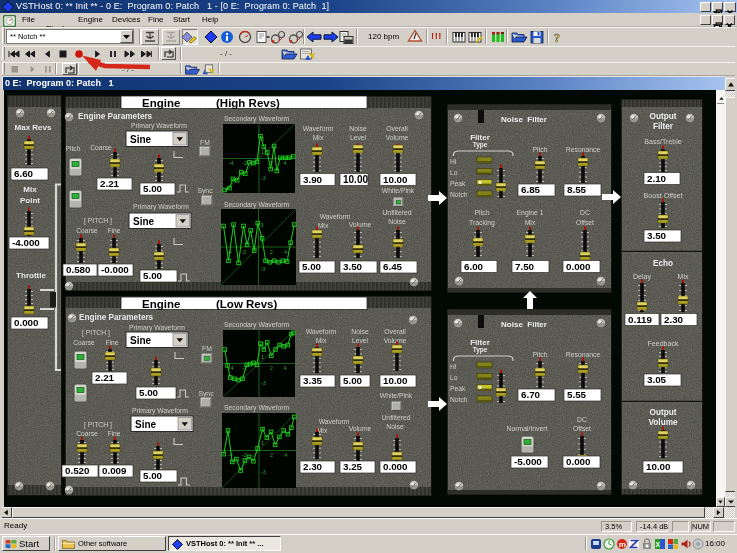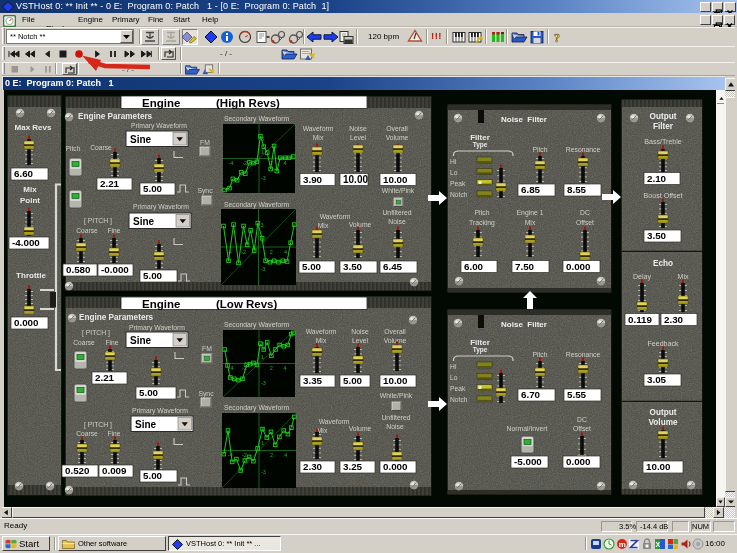--- a/index.html
+++ b/index.html
@@ -22,21 +22,21 @@
       </svg></div>
     <div style="position:absolute;left:0;top:13px;width:737px;height:14px;background:#d4d0c8;border-bottom:1px solid #b8b4ac"></div>
     <svg style="position:absolute;left:3px;top:14.5px" width="13" height="12">
       <rect x="0.5" y="0.5" width="12" height="11" rx="2" fill="#e8f4e8" stroke="#3a7a3a" stroke-width="1.5"></rect>
       <circle cx="6.5" cy="6" r="3.6" fill="#f8f8f4" stroke="#888" stroke-width="0.7"></circle>
       <line x1="6.5" y1="6" x2="8.5" y2="3.8" stroke="#c03020" stroke-width="1"></line>
     </svg>
     <div style="position:absolute;left:22px;top:15px;font-size:8px;color:#000">File</div>
     <div style="position:absolute;left:46px;top:24px;font-size:8px;color:#000">PlugIn</div>
     <div style="position:absolute;left:78px;top:15px;font-size:8px;color:#000">Engine</div>
-    <div style="position:absolute;left:112px;top:15px;font-size:8px;color:#000">Primary</div>
+    <div style="position:absolute;left:112px;top:15px;font-size:8px;color:#000">Devices</div>
     <div style="position:absolute;left:148px;top:15px;font-size:8px;color:#000">Fine</div>
     <div style="position:absolute;left:173px;top:15px;font-size:8px;color:#000">Start</div>
     <div style="position:absolute;left:202px;top:15px;font-size:8px;color:#000">Help</div>
     <div style="position:absolute;left:700px;top:15px;width:11px;height:10px;background:#d4d0c8;border-top:1px solid #fff;border-left:1px solid #fff;border-right:1px solid #404040;border-bottom:1px solid #404040"><svg width="9" height="8" viewBox="0 0 8 8">
         <rect x="1.5" y="5.5" width="4.5" height="1.8" fill="#000"></rect>
       </svg></div>
     <div style="position:absolute;left:712px;top:15px;width:11px;height:10px;background:#d4d0c8;border-top:1px solid #fff;border-left:1px solid #fff;border-right:1px solid #404040;border-bottom:1px solid #404040"><svg width="9" height="8" viewBox="0 0 8 8">
         <rect x="2.8" y="1" width="5" height="4" fill="none" stroke="#000" stroke-width="1.2"></rect>
         <rect x="1" y="3.5" width="5" height="4" fill="#fff" stroke="#000" stroke-width="1.2"></rect>
       </svg></div>
@@ -264,21 +264,21 @@
     <div style="position:absolute;left:12px;top:507px;width:693px;height:11px;background:#d4d0c8;border-top:1px solid #f8f6f2;border-left:1px solid #f8f6f2;border-right:1px solid #404040;border-bottom:1px solid #404040"></div>
     <div style="position:absolute;left:705px;top:507px;width:8px;height:11px;background-image:repeating-conic-gradient(#ffffff 0% 25%,#c8c4bc 25% 50%);background-size:2px 2px"></div>
     <div style="position:absolute;left:713px;top:507px;width:11px;height:11px;background:#d4d0c8;border-top:1px solid #f8f6f2;border-left:1px solid #f8f6f2;border-right:1px solid #404040;border-bottom:1px solid #404040">
       <svg width="9" height="9" viewBox="0 0 10 10" preserveAspectRatio="none" style="display:block">
         <polygon points="7,5 3.2,2 3.2,8" fill="#111"></polygon>
       </svg>
     </div>
     <div style="position:absolute;left:724px;top:507px;width:13px;height:11px;background-image:repeating-conic-gradient(#ffffff 0% 25%,#c8c4bc 25% 50%);background-size:2px 2px"></div>
     <div style="position:absolute;left:0;top:518px;width:737px;height:16px;background:#d4d0c8;border-top:1px solid #fff"></div>
     <div style="position:absolute;left:4px;top:521px;font-size:8px;color:#000">Ready</div>
-    <div style="position:absolute;left:601px;top:520.5px;width:31px;height:11.5px;border:1px solid;border-color:#9a968e #fff #fff #9a968e;font-size:7.5px;color:#000;padding-left:17px">3.5%</div>
+    <div style="position:absolute;left:601px;top:520.5px;width:31px;height:11.5px;border:1px solid;border-color:#9a968e #fff #fff #9a968e;font-size:7.5px;color:#000;padding-left:3px">3.5%</div>
     <div style="position:absolute;left:636px;top:520.5px;width:32px;height:11.5px;border:1px solid;border-color:#9a968e #fff #fff #9a968e;font-size:7.5px;color:#000;padding-left:3px">-14.4 dB</div>
     <div style="position:absolute;left:672px;top:520.5px;width:17px;height:11.5px;border:1px solid;border-color:#9a968e #fff #fff #9a968e;font-size:7.5px;color:#000;padding-left:3px"></div>
     <div style="position:absolute;left:691px;top:520.5px;width:20px;height:11.5px;border:1px solid;border-color:#9a968e #fff #fff #9a968e;font-size:7.5px;color:#000;padding-left:0">NUM</div>
     <div style="position:absolute;left:713px;top:520.5px;width:22px;height:11.5px;border:1px solid;border-color:#9a968e #fff #fff #9a968e;font-size:7.5px;color:#000;padding-left:3px"></div>
     <div style="position:absolute;left:0;top:534px;width:737px;height:19px;background:#d4d0c8;border-top:1px solid #f8f6f2"></div>
     <div style="position:absolute;left:2px;top:536px;width:48px;height:15px;background:#d4d0c8;border-top:1px solid #fff;border-left:1px solid #fff;border-right:1px solid #404040;border-bottom:1px solid #404040"></div>
     <svg style="position:absolute;left:5px;top:538px" width="12" height="12" viewBox="0 0 12 12">
       <path d="M 0.5,2.5 Q 3,1 5.5,2.2 L 5.5,5.5 L 0.5,5.5 z" fill="#d03c28"></path>
       <path d="M 6.3,2.3 Q 9,1 11.5,2.5 L 11.5,5.5 L 6.3,5.5 z" fill="#58a838"></path>
       <path d="M 0.5,6.3 L 5.5,6.3 L 5.5,9.8 Q 3,11 0.5,9.5 z" fill="#2868c8"></path>
@@ -289,21 +289,21 @@
     <div style="position:absolute;left:58px;top:536px;width:108px;height:15px;background:#d4d0c8;border-top:1px solid #fff;border-left:1px solid #fff;border-right:1px solid #404040;border-bottom:1px solid #404040"></div>
     <svg style="position:absolute;left:62px;top:539px" width="13" height="10" viewBox="0 0 13 10">
       <path d="M 0.5,1.5 L 4.5,1.5 L 5.5,3 L 12.5,3 L 12.5,9.5 L 0.5,9.5 z" fill="#e8c050" stroke="#806820" stroke-width="0.8"></path>
       <path d="M 0.5,4.5 L 12.5,4.5" stroke="#f8e4a0" stroke-width="1.2"></path>
     </svg>
     <div style="position:absolute;left:78px;top:539px;font-size:7.5px;color:#000">Other software</div>
     <div style="position:absolute;left:168px;top:536px;width:113px;height:15px;background:#e9e7df;border-top:1px solid #404040;border-left:1px solid #404040;border-right:1px solid #fff;border-bottom:1px solid #fff"></div>
     <svg style="position:absolute;left:172px;top:538.5px" width="11" height="11">
       <polygon points="5.5,0.5 10.5,5.5 5.5,10.5 0.5,5.5" fill="#1e3cf0" stroke="#0a1020" stroke-width="1"></polygon>
     </svg>
-    <div style="position:absolute;left:186px;top:539px;font-size:7.5px;font-weight:normal;color:#000">VSTHost 0: ** Init ** ...</div>
+    <div style="position:absolute;left:186px;top:539px;font-size:7.5px;font-weight:bold;color:#000">VSTHost 0: ** Init ** ...</div>
     <div style="position:absolute;left:585px;top:537px;width:2px;height:13px;border-left:1px solid #9a968e;border-right:1px solid #fff"></div>
     <svg style="position:absolute;left:590px;top:538px" width="12" height="12" viewBox="0 0 12 12">
       <rect x="1" y="1" width="10" height="10" rx="2" fill="#1a3a8c"></rect>
       <rect x="3" y="3" width="6" height="4" fill="#c8d8f8"></rect>
     </svg>
     <svg style="position:absolute;left:603px;top:538px" width="12" height="12" viewBox="0 0 12 12">
       <circle cx="6" cy="6" r="5" fill="#f0f8f0" stroke="#389838" stroke-width="1.2"></circle>
       <path d="M 6,6 L 6,2.5 M 6,6 L 8.5,7" stroke="#389838" stroke-width="1"></path>
     </svg>
     <svg style="position:absolute;left:616px;top:538px" width="12" height="12" viewBox="0 0 12 12">

